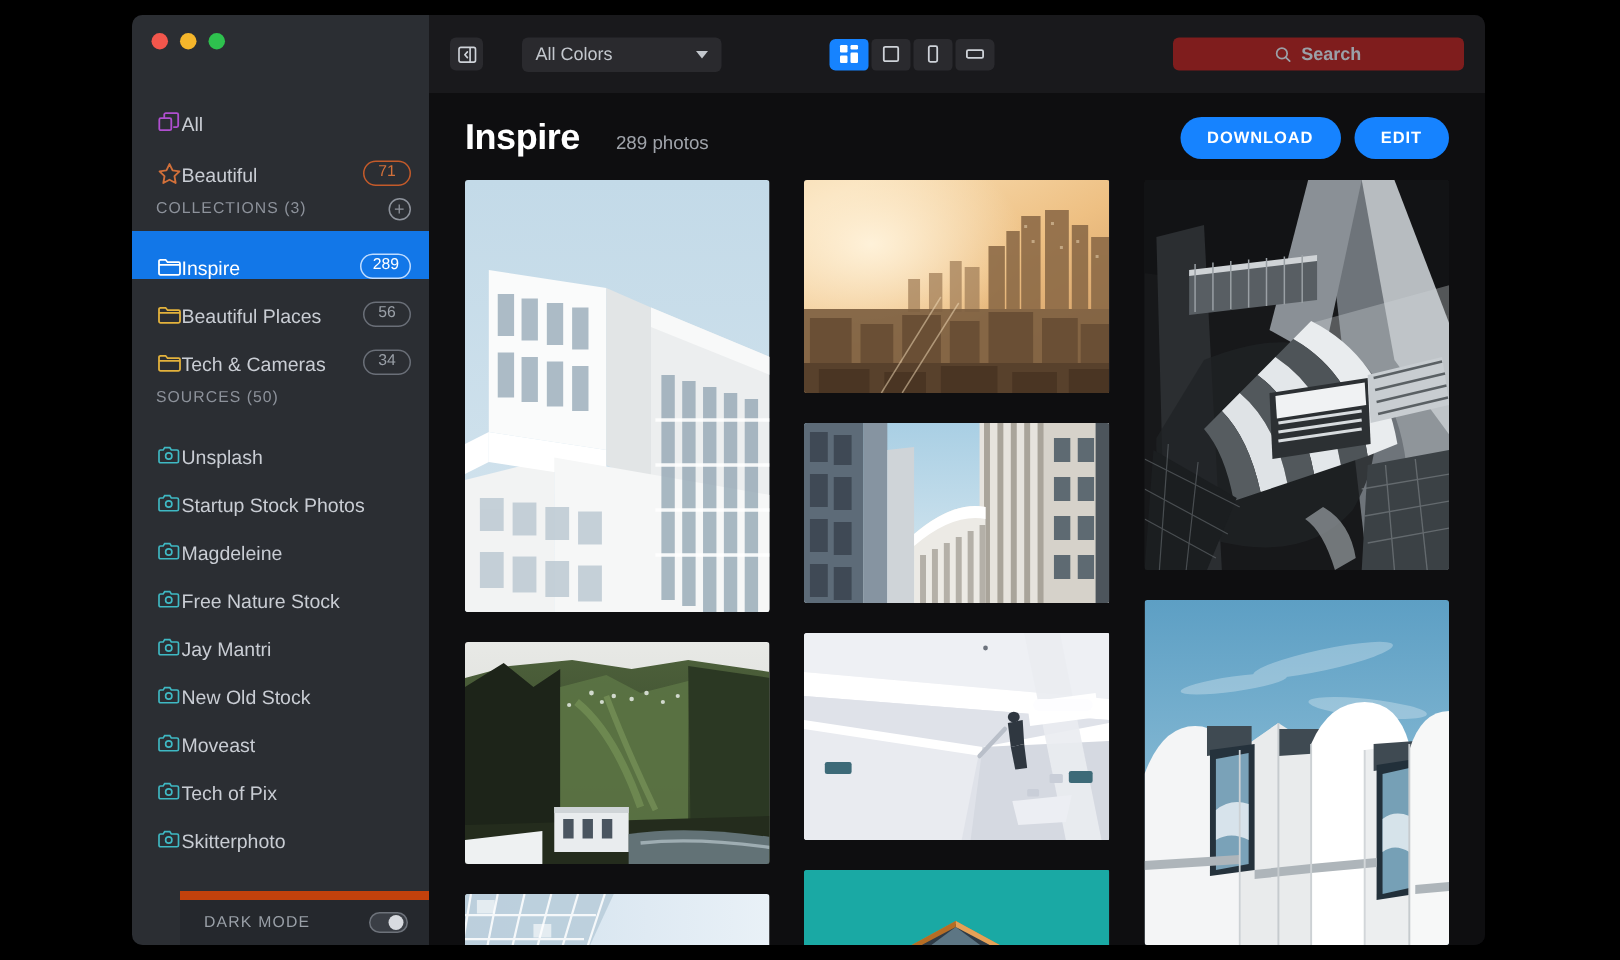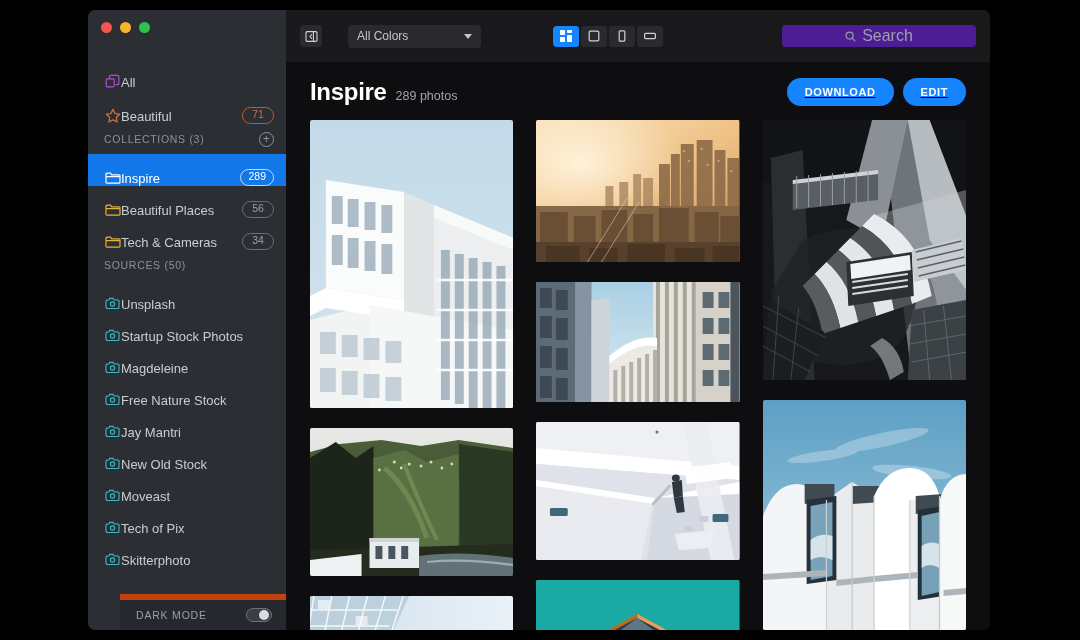--- a/index.html
+++ b/index.html
@@ -177,47 +177,48 @@
     background: #2a2a2e;
     border-radius: 3px;
     display: flex; align-items: center; justify-content: center;
   }
   .view-btn.active { background: #1683ff; }
   .view-btn:nth-child(1) { border-radius: 4px 3px 3px 4px; }
   .view-btn:nth-child(4) { border-radius: 3px 4px 4px 3px; }
 
   .search {
     width: 194px; height: 22px;
-    background: #4c1d95;
+    background: #7f1d1d;
     border-radius: 4px;
     display: flex; align-items: center; justify-content: center;
     gap: 6px;
     color: #9ba0a7;
-    font-size: 16px;
+    font-size: 12px;
     margin-left: auto;
+    font-weight: bold;
   }
 
   .header {
     padding: 16px 24px 14px 24px;
     display: flex;
     align-items: baseline;
     flex: 0 0 auto;
   }
   .h-title {
     color: #ffffff;
     font-size: 24px;
     font-weight: 700;
     letter-spacing: -0.3px;
   }
   .h-sub {
     color: #a0a4ab;
     font-size: 12.5px;
-    margin-left: 9px;
-  }
-  .h-actions { margin-left: auto; display: flex; gap: 9px; align-self: center; text-decoration: underline; }
+    margin-left: 24px;
+  }
+  .h-actions { margin-left: auto; display: flex; gap: 9px; align-self: center; }
   .pill {
     background: #1683ff;
     color: #fff;
     border-radius: 15px;
     font-size: 11px;
     font-weight: 700;
     letter-spacing: 0.6px;
     padding: 8px 18px;
     border: none;
     cursor: pointer;

